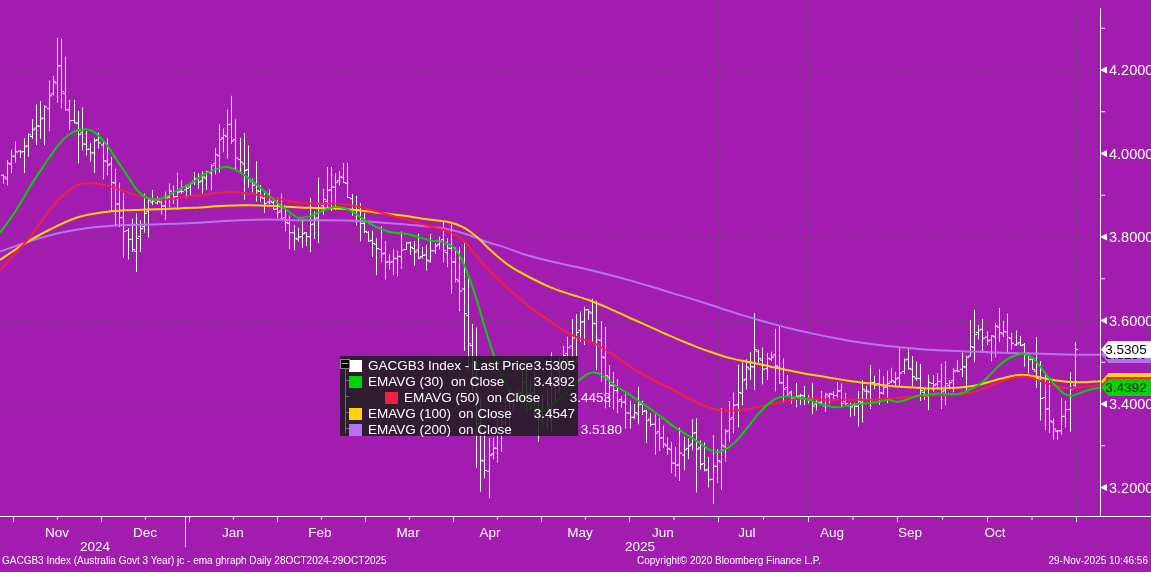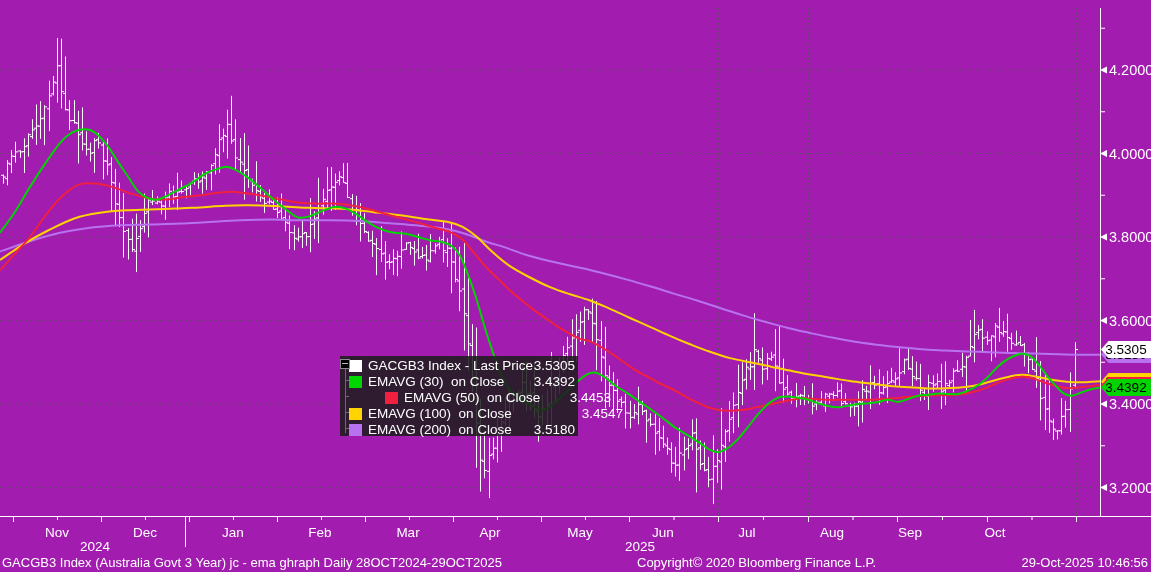--- a/index.html
+++ b/index.html
@@ -17,21 +17,21 @@
   .lg-tree{position:absolute;left:5px;top:12px;width:1px;height:65px;background:#6a6a6a;}
   .lg-stub{position:absolute;left:5px;width:4px;height:1px;background:#6a6a6a;}
   #lg-gadget{position:absolute;left:0px;top:3px;width:8px;height:8px;border:1px solid #8a8a8a;
              background:#000;z-index:6;cursor:pointer;}
   #lg-gadget::after{content:"";position:absolute;left:1px;top:3px;width:6px;height:1px;background:#bbb;}
   
   .badge{position:absolute;left:1101px;width:50px;height:17px;line-height:17px;
          font-size:13.5px;color:#000;text-align:center;
          clip-path:polygon(0 50%,15% 0,100% 0,100% 100%,15% 100%);}
   
-  #bottombar{position:absolute;left:0;top:551px;width:1151px;height:21px;color:#fff;font-size:13px;}
+  #bottombar{position:absolute;left:0;top:551px;width:1151px;height:21px;color:#fff;font-size:10px;}
   #bb-left{position:absolute;left:2px;top:4px;}
   #bb-copy{position:absolute;left:637px;top:4px;}
   #bb-time{position:absolute;right:3px;top:4px;}
 </style>
 </head>
 <body>
 
 <div id="screen">
   <svg id="plot" width="1151" height="572">
       <defs>
@@ -150,40 +150,40 @@
         <span class="lg-label">EMAVG (30)  on Close</span>
         <span class="lg-val">3.4392</span>
       </div>
       <div class="lg-stub" style="top: 24px;"></div>
       <div class="lg-row" style="top: 34px; margin-left: 36px;">
         <span class="lg-sw" style="background: rgb(240, 32, 62);"></span>
         <span class="lg-label">EMAVG (50)  on Close</span>
         <span class="lg-val">3.4453</span>
       </div>
       <div class="lg-stub" style="top: 40px;"></div>
-      <div class="lg-row" style="top: 50px; padding-left: 48px;">
+      <div class="lg-row" style="top: 50px;">
         <span class="lg-sw" style="background: rgb(255, 212, 0);"></span>
         <span class="lg-label">EMAVG (100)  on Close</span>
         <span class="lg-val">3.4547</span>
       </div>
       <div class="lg-stub" style="top: 56px;"></div>
-      <div class="lg-row" style="top: 66px;">
+      <div class="lg-row" style="top: 66px; padding-left: 47px;">
         <span class="lg-sw" style="background: rgb(184, 114, 240);"></span>
         <span class="lg-label">EMAVG (200)  on Close</span>
         <span class="lg-val">3.5180</span>
       </div>
       <div class="lg-stub" style="top: 72px;"></div>
     </div>
 
   <div id="badges">
       <div class="badge" style="background: rgb(184, 114, 240); z-index: 1; top: 346px;">3.5180</div>
       <div class="badge" style="background: rgb(255, 255, 255); z-index: 2; top: 341px;">3.5305</div>
       <div class="badge" style="background: rgb(255, 212, 0); z-index: 3; top: 373px;">3.4547</div>
       <div class="badge" style="background: rgb(240, 32, 62); z-index: 4; top: 377px;">3.4453</div>
       <div class="badge" style="background: rgb(0, 213, 0); z-index: 5; top: 379px;">3.4392</div>
     </div>
 
   <div id="bottombar">
     <span id="bb-left">GACGB3 Index (Australia Govt 3 Year) jc - ema ghraph Daily 28OCT2024-29OCT2025</span>
     <span id="bb-copy">Copyright© 2020 Bloomberg Finance L.P.</span>
-    <span id="bb-time">29-Oct-2025 10:46:56</span>
+    <span id="bb-time">29-Nov-2025 10:46:56</span>
   </div>
 </div>
 
 </body></html>

